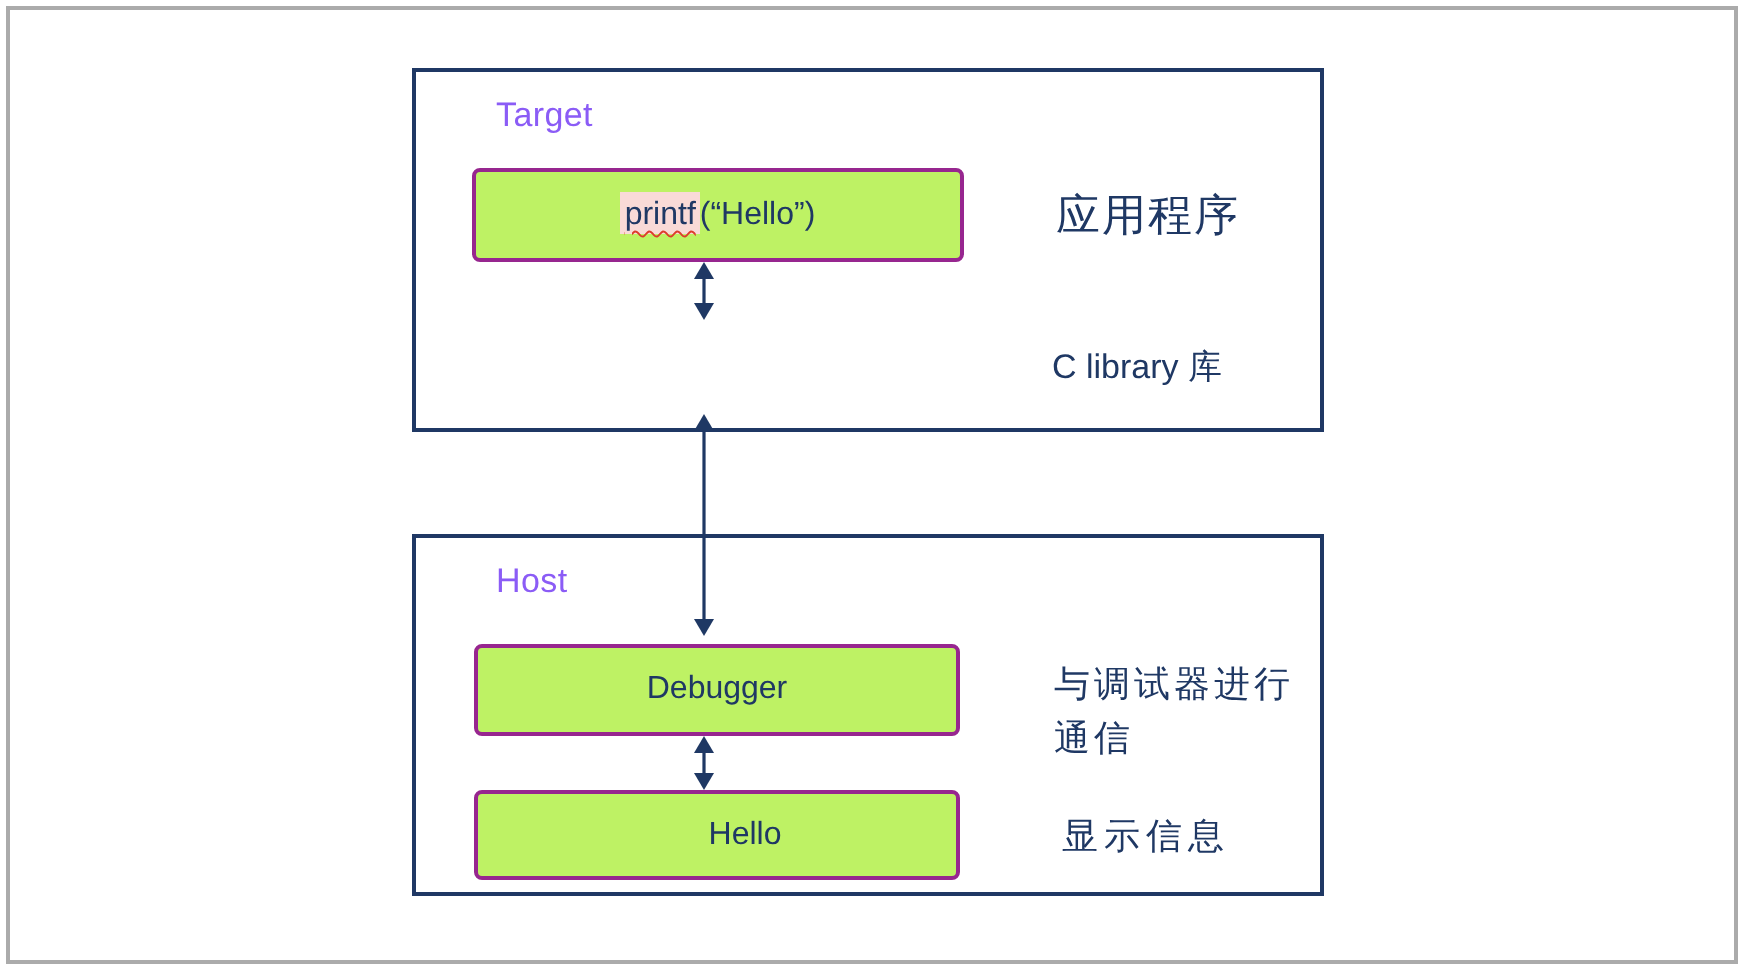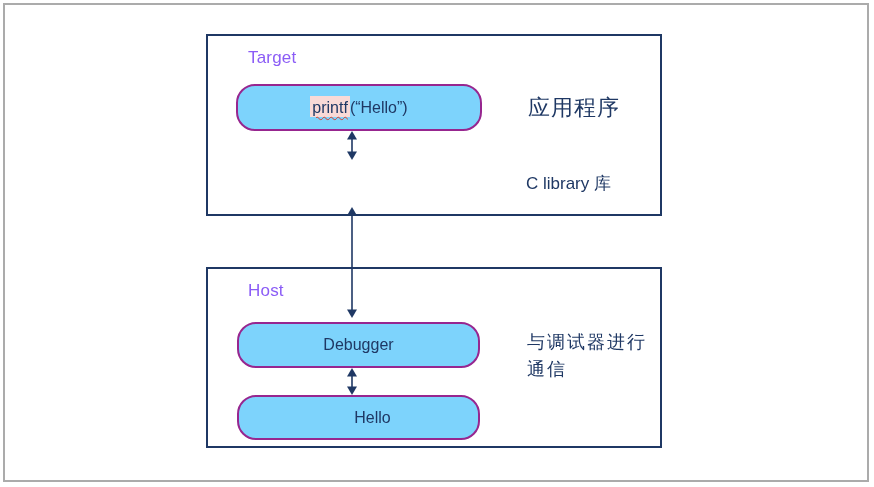--- a/index.html
+++ b/index.html
@@ -30,22 +30,22 @@
     position: absolute;
     left: 17px; top: 12px;
     font-size: 17px;
     color: #8b5cf6;
     letter-spacing: 0.2px;
     margin-left: 23px;
   }
   .node {
     position: absolute;
     border: 2px solid #97268F;
-    border-radius: 19px;
-    background: #7dd3fc;
+    border-radius: 4px;
+    background: #bef264;
     box-sizing: border-box;
     display: flex;
     align-items: center;
     justify-content: center;
     font-size: 16px;
     color: #1F3864;
     z-index: 2;
   }
   .node-printf   { left: 236px; top: 84px;  width: 246px; height: 47px; }
   .node-svc      { left: 236px; top: 160px; width: 246px; height: 47px; }
@@ -101,20 +101,21 @@
   </div>
 
   <div class="node node-hello">
     <span>Hello</span>
   </div>
 
   <div class="side-label label-app">应用程序</div>
   <div class="side-label label-clib">C library 库</div>
   <div class="side-label label-debug">与调试器进行
 通信</div>
+  <div class="side-label label-display">显示信息</div>
 
   <svg class="varrow" style="left:346px; top:131px;" width="12" height="29">
     <line x1="6" y1="7" x2="6" y2="22" stroke="#1F3864" stroke-width="1.6"></line>
     <polygon points="6,0 1,8.5 11,8.5" fill="#1F3864"></polygon>
     <polygon points="6,29 1,20.5 11,20.5" fill="#1F3864"></polygon>
   </svg>
 
   <svg class="varrow" style="left:346px; top:207px;" width="12" height="111">
     <line x1="6" y1="7" x2="6" y2="104" stroke="#1F3864" stroke-width="1.6"></line>
     <polygon points="6,0 1,8.5 11,8.5" fill="#1F3864"></polygon>

